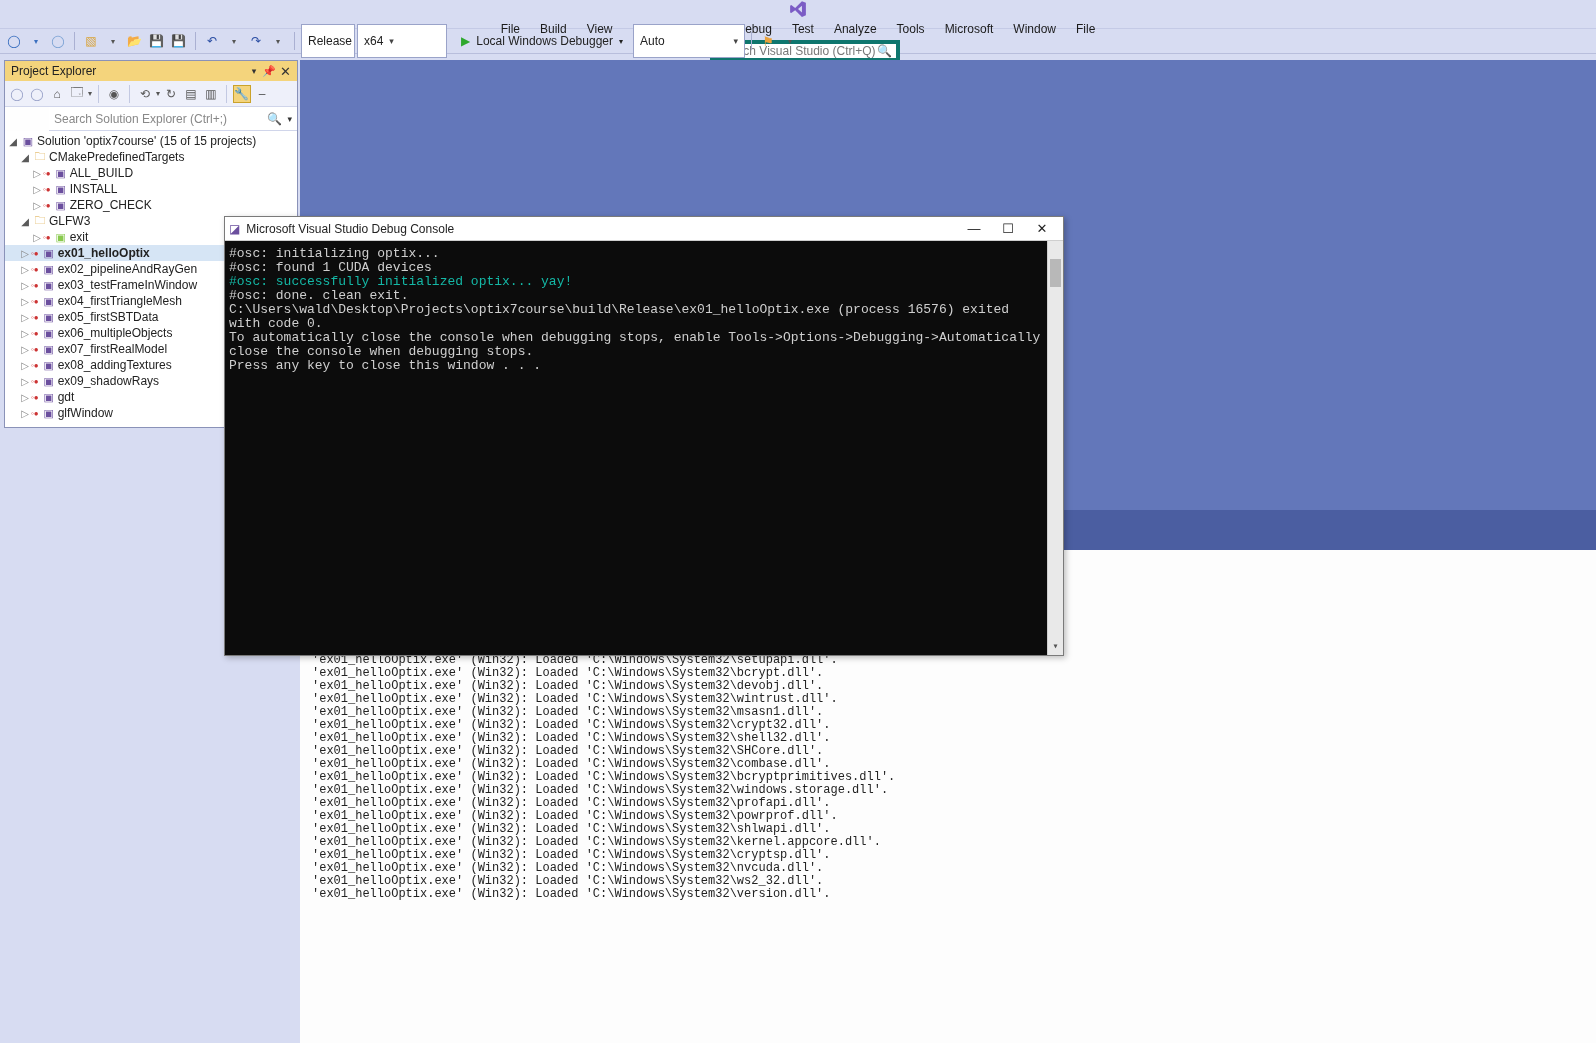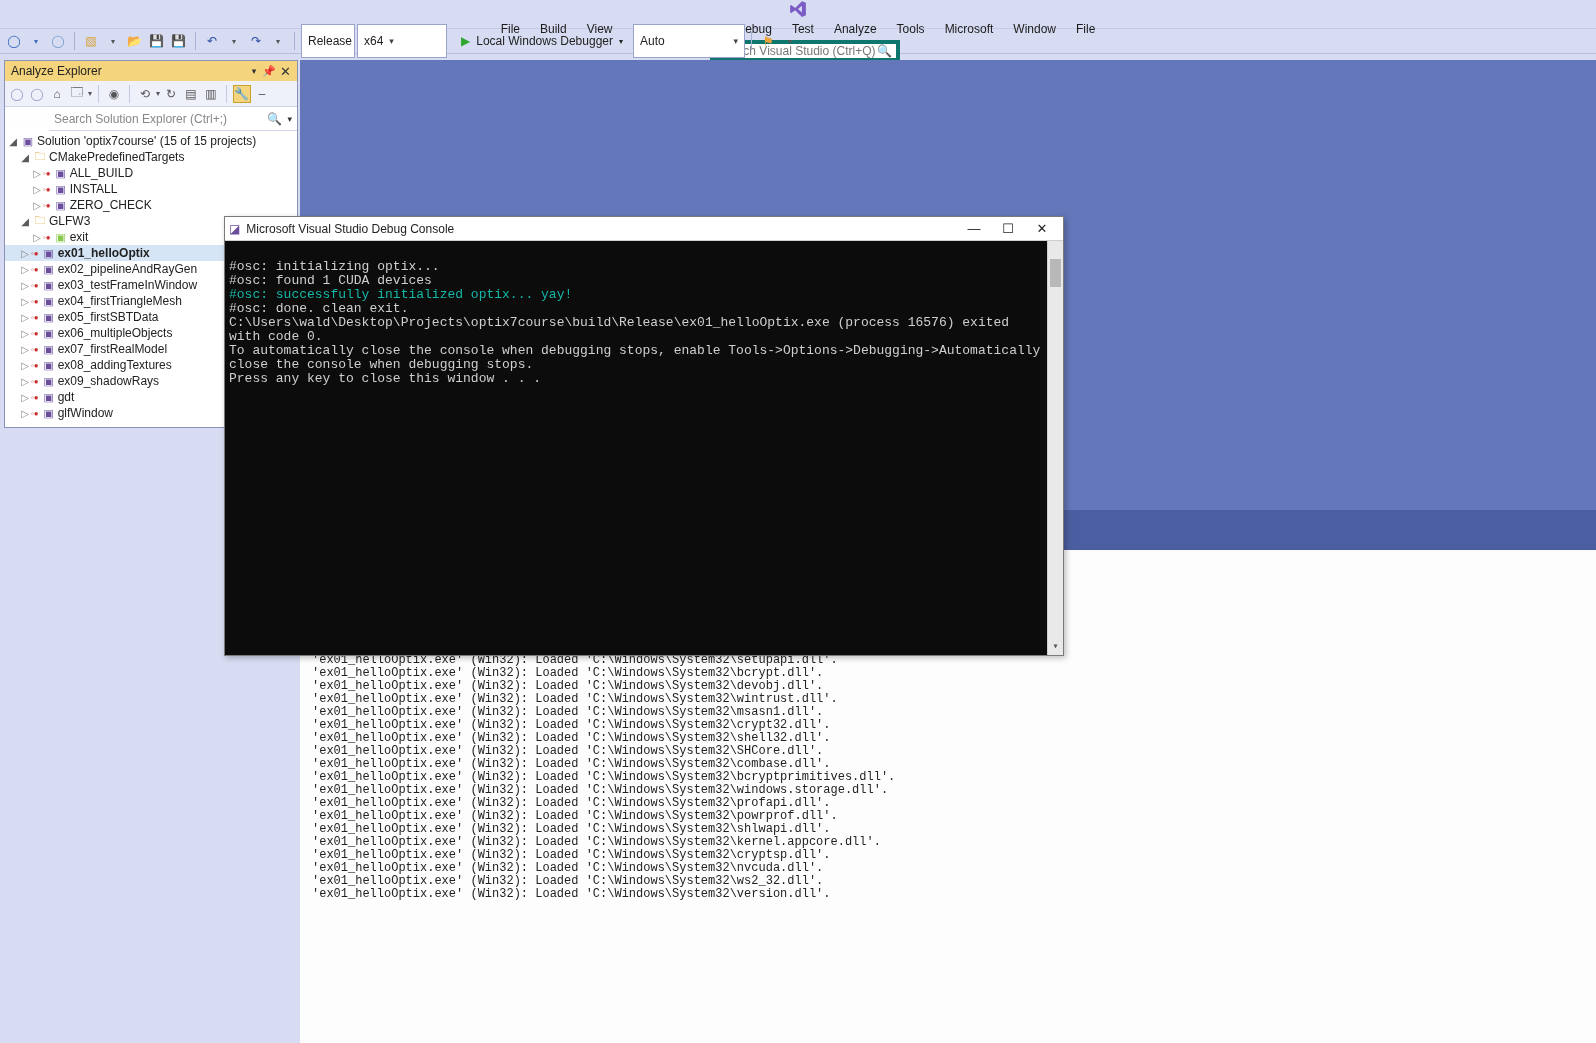--- a/index.html
+++ b/index.html
@@ -63,21 +63,21 @@
 
 
 .output-lines { position:absolute; left:312px; top:548px; right:8px; bottom:0; font-family:"Consolas","Courier New",monospace; font-size:12px; color:#222; line-height:13px; white-space:pre; overflow:hidden; }
 
 
 .console { position:absolute; left:224px; top:162px; width:840px; height:440px; background:#fff; border:1px solid #7a7a7a; box-shadow:2px 2px 6px rgba(0,0,0,.25); display:flex; flex-direction:column; }
 .con-title { height:24px; background:#fff; display:flex; align-items:center; padding:0 4px; color:#222; font-size:12px; border-bottom:1px solid #cfcfcf; }
 .con-title .ic{color:#6b4f9e; margin-right:6px;}
 .con-title .spacer{flex:1}
 .con-title .wbtn{width:34px;text-align:center;font-size:13px;color:#222;}
-.con-body { flex:1; position:relative; background:#0c0c0c; color:#cfcfcf; font-family:"Consolas","Courier New",monospace; font-size:13px; line-height:14px; padding:19px 4px; overflow:hidden; white-space:pre-wrap; }
+.con-body { flex:1; position:relative; background:#0c0c0c; color:#cfcfcf; font-family:"Consolas","Courier New",monospace; font-size:13px; line-height:14px; padding:6px 4px; overflow:hidden; white-space:pre-wrap; }
 .con-body .g{color:#14b8a6;}
 .con-scroll{position:absolute;right:0;top:0;bottom:0;width:16px;background:#e9e9e9;border-left:1px solid #cfcfcf;}
 .con-scroll .up,.con-scroll .dn{height:16px;display:flex;align-items:center;justify-content:center;color:#555;font-size:10px;}
 .con-scroll .dn{position:absolute;bottom:0;left:0;right:0;}
 .con-scroll .thumb{position:absolute;left:2px;right:2px;top:18px;height:28px;background:#b8b8b8;}
 
 </style>
 </head>
 <body>
 
@@ -146,21 +146,21 @@
   <span class="tb-btn" style="font-size:8px">▾</span>
 </div>
 
 <div class="main-area">
   <div class="editor-bg"></div>
   <div class="editor-bg2"></div>
   <div class="editor-bg3"></div>
 
   <div class="sol-exp">
     <div class="sol-title">
-      <span>Analyze Explorer</span>
+      <span>Project Explorer</span>
       <span class="spacer"></span>
       <span class="caret">▾</span>
       <span class="pin">📌</span>
       <span class="x">✕</span>
     </div>
     <div class="sol-tb">
       <span class="btn" style="color:#9aa3c9">◯</span>
       <span class="btn" style="color:#9aa3c9">◯</span>
       <span class="btn">⌂</span>
       <span class="btn">🗔</span>

